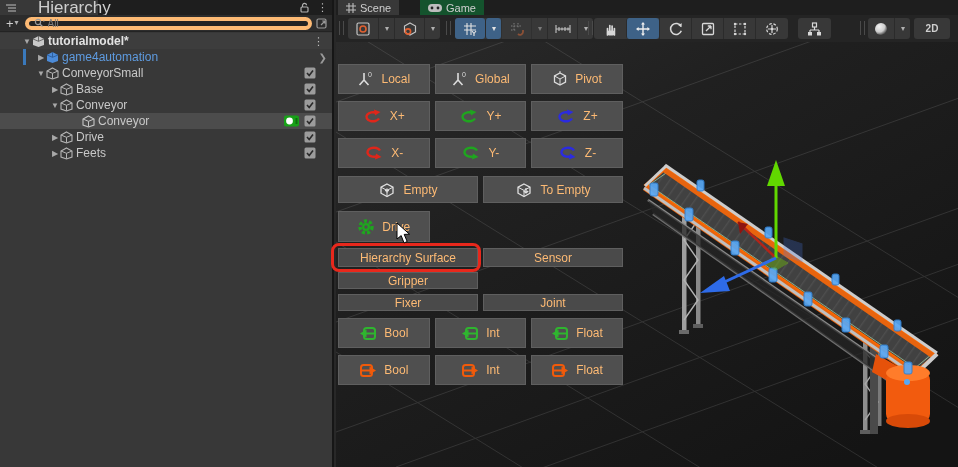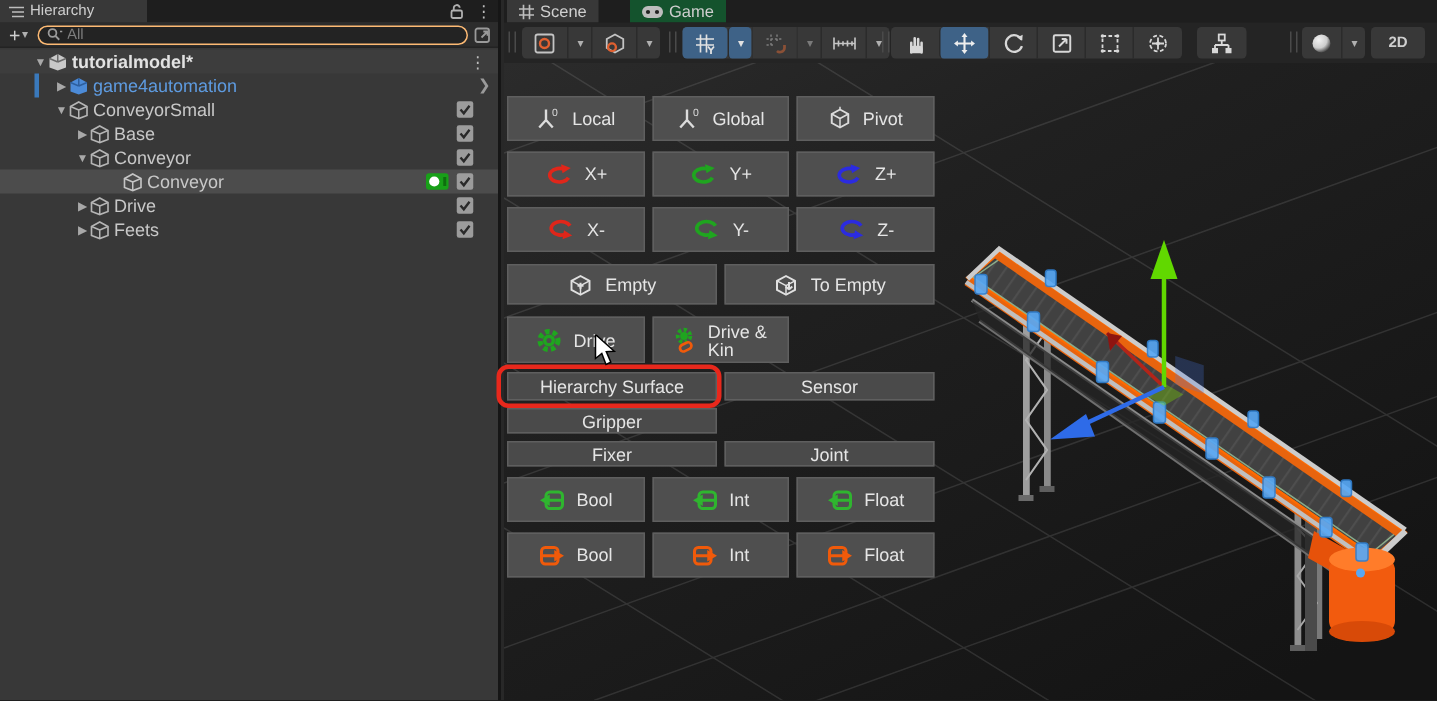--- a/index.html
+++ b/index.html
@@ -5,26 +5,26 @@
   * { margin:0; padding:0; box-sizing:border-box; }
   html,body { background:#191919; }
   #app {
     position:relative; width:958px; height:467px; overflow:hidden;
     font-family:"Liberation Sans", sans-serif; color:#d4d4d4;
     background:#282828; user-select:none;
   }
   
   #hierarchy { position:absolute; left:0; top:0; width:334px; height:467px; background:#383838; border-right:2px solid #161616; }
   .h-tabbar { position:absolute; left:0; top:0; width:100%; height:15px; background:#1e1e1e; }
-  .h-tab { position:absolute; left:0; top:0; height:15px; width:98px; background:#383838; display:flex; align-items:center; gap:4px; padding:0 6px; font-size:10px; color:#cfcfcf; }
+  .h-tab { position:absolute; left:0; top:0; height:15px; width:98px; background:#383838; display:flex; align-items:center; gap:22px; padding:0 6px; font-size:17px; color:#cfcfcf; }
   .h-tabbar-right { position:absolute; right:4px; top:0; height:15px; display:flex; align-items:center; gap:8px; }
   .h-toolbar { position:absolute; left:0; top:15px; width:100%; height:17px; background:#2c2c2c; display:flex; align-items:center; padding:0 4px; gap:4px; border-bottom:1px solid #232323; }
   .plus-btn { display:flex; align-items:center; font-size:13px; color:#cfcfcf; gap:1px; padding:0 2px; }
   .caret { font-size:8px; color:#b0b0b0; line-height:1; }
-  .searchbox { flex:1; height:13px; background:#232323; border:1px solid #fdba74; border-radius:8px; display:flex; align-items:center; padding:0 5px; gap:3px; }
+  .searchbox { flex:1; height:13px; background:#232323; border:4px solid #fdba74; border-radius:8px; display:flex; align-items:center; padding:0 5px; gap:3px; }
   .searchbox input { flex:1; background:transparent; border:none; outline:none; font-size:10px; color:#cfcfcf; font-family:"Liberation Sans",sans-serif; }
   .searchbox input::placeholder { color:#7d7d7d; }
   .tree { position:absolute; left:0; top:33px; width:100%; }
   .trow { position:relative; height:16px; display:flex; align-items:center; font-size:12px; color:#c8c8c8; white-space:nowrap; }
   .trow .tri { width:10px; font-size:8px; color:#a8a8a8; text-align:center; flex:none; }
   .trow .lbl { margin-left:3px; }
   .row-scene { background:#3d3d3d; color:#e2e2e2; }
   .row-selected { background:#4c4c4c; }
   .prefab-blue { color:#5e9be0; }
   .blue-bar { position:absolute; left:23px; top:0; width:3px; height:16px; background:#3a79bb; }
@@ -40,21 +40,21 @@
   .tgroup { position:absolute; top:3px; height:21px; background:#383838; border-radius:3px; display:flex; }
   .tbtn { height:21px; display:flex; align-items:center; justify-content:center; }
   .tbtn + .tbtn { border-left:1px solid #2b2b2b; }
   .tbtn.sel { background:#3e6287; border-radius:3px; }
   .tbtn .caret { margin-left:1px; }
   .tsep { position:absolute; top:6px; width:5px; height:14px; border-left:1px solid #4a4a4a; border-right:1px solid #4a4a4a; }
   .btn2d { font-size:10px; font-weight:bold; color:#cfcfcf; }
   
   #overlay { position:absolute; left:2px; top:64px; width:285px; }
   .orow { position:absolute; left:0; width:285px; display:flex; gap:5px; }
-  .ovbtn { background:#4f4f4f; border:1px solid #5f5f5f; border-radius:0; color:#e5e5e5;
+  .ovbtn { background:#4f4f4f; border:1px solid #5f5f5f; border-radius:0; color:#fdba74;
            font-size:12px; display:flex; align-items:center; justify-content:center; gap:7px; line-height:12px; }
   .c3 { width:91.6px; } .c2 { width:140px; }
   .thin { font-size:12px; background:#4a4a4a; }
   #red-box { position:absolute; left:-5px; top:243px; width:150px; height:29px; border:3px solid #e8281c; border-radius:8px; pointer-events:none; }
   #cursor { position:absolute; left:60px; top:223px; width:15px; height:22px; }
   .icon { flex:none; display:block; }
 </style>
 </head>
 <body>
 
@@ -561,28 +561,20 @@
       </div>
       <div class="orow" style="top:147px;height:31px">
         <div class="ovbtn c3">
           <svg class="icon" width="18" height="18">
               <circle cx="9" cy="9" r="6" fill="none" stroke="#1fa51f" stroke-width="3.4" stroke-dasharray="3 2.1"></circle>
               <circle cx="9" cy="9" r="4" fill="#1fa51f"></circle>
               <circle cx="9" cy="9" r="1.7" fill="#4f4f4f"></circle>
             </svg>
           <span>Drive</span>
         </div>
-        <div class="ovbtn c3" style="gap:5px">
-          <svg class="icon" width="18" height="18">
-              <circle cx="7" cy="6" r="4.2" fill="none" stroke="#1fa51f" stroke-width="2.6" stroke-dasharray="2.2 1.6"></circle>
-              <circle cx="7" cy="6" r="2.6" fill="#1fa51f"></circle>
-              <rect x="4" y="11" width="8" height="4.6" rx="2.3" fill="none" stroke="#f05a0a" stroke-width="1.8" transform="rotate(-26 8 13)"></rect>
-            </svg>
-          <span style="width:40px;text-align:left">Drive &amp; Kin</span>
-        </div>
       </div>
       <div class="orow" style="top:184px;height:19px">
         <div class="ovbtn c2 thin">
             <span>Hierarchy Surface</span>
           </div>
         <div class="ovbtn c2 thin">
             <span>Sensor</span>
           </div>
       </div>
       <div class="orow" style="top:208px;height:17px">

